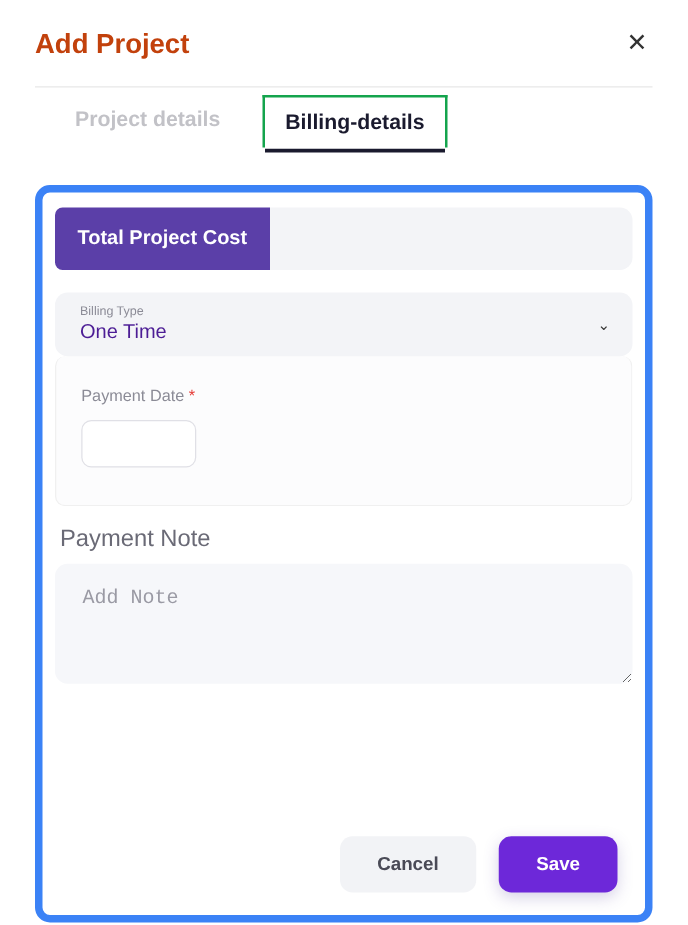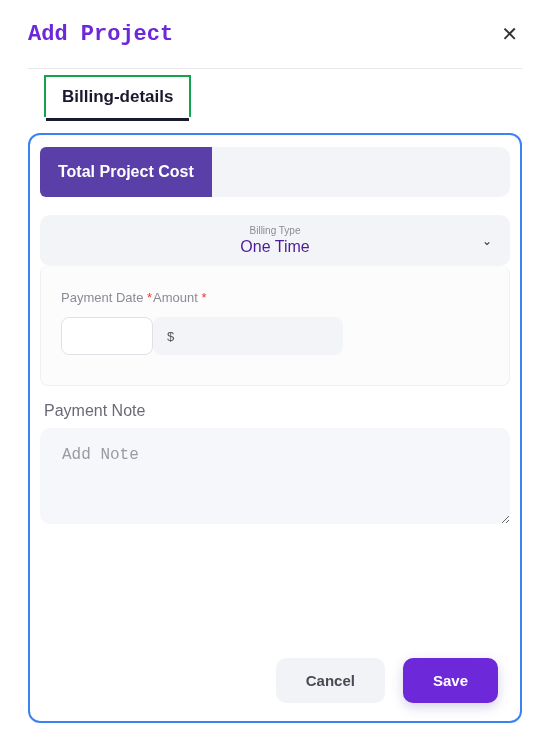--- a/index.html
+++ b/index.html
@@ -1,62 +1,63 @@
 <!DOCTYPE html>
 <html><head>
 <meta charset="utf-8">
 <style>
   * { box-sizing: border-box; margin: 0; padding: 0; font-family: -apple-system, BlinkMacSystemFont, 'Segoe UI', Arial, sans-serif; }
   body { width: 550px; height: 740px; background: #fff; position: relative; }
   .modal { padding: 18px 28px 28px 28px; }
   .header { display: flex; justify-content: space-between; align-items: center; margin-bottom: 18px; }
-  .header h1 { font-size: 22px; font-weight: 700; color: #6d28d9; font-family: Liberation Mono, monospace; }
+  .header h1 { font-size: 22px; font-weight: 700; color: #c2410c; }
   .close-icon { font-size: 20px; color: #333; cursor: pointer; padding: 4px; }
   .divider { border: none; border-top: 1px solid #e8e8e8; margin-bottom: 6px; }
   .tabs { display: flex; gap: 18px; padding-left: 16px; }
   .tab { padding: 10px 16px; font-size: 17px; font-weight: 700; color: #c2c2c7; cursor: pointer; }
   .tab.active { color: #1a1a2e; border: 2px solid #14a44d; border-bottom: none; position: relative; text-align: center; }
   .tab.active::after { content: ""; display: block; position: absolute; left: 0; right: 0; bottom: -4px; height: 3px; background: #1a1a2e; }
-  .panel { border: 2px solid #3b82f6; border-radius: 12px; margin-top: 16px; padding: 10px 10px 18px 10px; min-height: 590px; position: relative; }
+  .panel { border: 6px solid #3b82f6; border-radius: 12px; margin-top: 30px; padding: 10px 10px 18px 10px; min-height: 590px; position: relative; }
   .cost-row { display: flex; gap: 0; margin-top: 2px; }
   .cost-label { background: #5b3fa8; color: #fff; font-weight: 600; font-size: 16px; padding: 16px 18px; border-radius: 6px 0 0 6px; }
   .cost-value { flex: 1; background: #f3f4f7; border-radius: 0 10px 10px 0; }
-  .billing-type { margin-top: 18px; background: #f3f4f7; border-radius: 10px; padding: 10px 20px 10px 20px; position: relative; text-align: center; }
+  .billing-type { margin-top: 18px; background: #f3f4f7; border-radius: 10px; padding: 10px 20px 10px 20px; position: relative; }
   .bt-label { font-size: 10px; color: #8b8b96; }
   .bt-value { font-size: 16px; color: #4c1d95; margin-top: 2px; }
   .chevron { position: absolute; right: 18px; top: 50%; transform: translateY(-50%); color: #333; font-size: 12px; }
   .inner-card { background: #fcfcfd; border-radius: 8px; border: 1px solid #f0f0f0; border-top: none; padding: 24px 20px 30px 20px; }
-  .field-row { display: flex; }
+  .field-row { display: flex; gap: 36px; }
   .field { display: flex; flex-direction: column; }
   .field-label { font-size: 13px; color: #8b8b96; margin-bottom: 12px; }
   .req { color: #e53935; }
   .date-input { width: 92px; height: 38px; border: 1px solid #e0e0e6; border-radius: 8px; background: #fff; padding: 0 8px; }
   .amount-input { width: 190px; height: 38px; border: none; border-radius: 8px; background: #f3f4f7; padding: 0 14px; font-size: 14px; color: #333; }
   .amount-input::placeholder { color: #555; font-size: 13px; }
-  .note-label { font-size: 16px; color: #6a6a76; margin-top: 16px; margin-bottom: 8px; padding-left: 4px; }
+  .note-label { font-size: 19px; color: #6a6a76; margin-top: 16px; margin-bottom: 8px; padding-left: 4px; }
   .note-area { width: 100%; height: 96px; background: #f6f7fa; border: none; border-radius: 10px; padding: 18px 22px; font-size: 16px; color: #8b8b96; resize: both; font-family: Liberation Mono, monospace; }
   .note-area::placeholder { color: #9a9aa4; }
   .actions { position: absolute; right: 22px; bottom: 18px; display: flex; gap: 18px; }
   .btn { padding: 14px 30px; border-radius: 10px; border: none; font-size: 15px; font-weight: 600; cursor: pointer; text-align: center; }
   .btn-cancel { background: #f2f3f6; color: #4a4a56; }
   .btn-save { background: #6d28d9; color: #fff; box-shadow: 0 4px 12px rgba(90,70,160,0.25); }
 </style>
 </head>
 <body>
 
 <div class="modal">
 
   <div class="header">
     <h1>Add Project</h1>
     <div class="close-icon">✕</div>
   </div>
 
   <hr class="divider">
 
   <div class="tabs">
+    <div class="tab">Project details</div>
     <div class="tab active">Billing-details</div>
   </div>
 
   <div class="panel">
 
     <div class="cost-row">
       <div class="cost-label">Total Project Cost</div>
       <div class="cost-value"></div>
     </div>
 
@@ -65,24 +66,20 @@
       <div class="bt-value">One Time</div>
       <span class="chevron">⌄</span>
     </div>
 
     <div class="inner-card">
       <div class="field-row">
         <div class="field">
           <label class="field-label"><span>Payment Date </span><span class="req">*</span></label>
           <input class="date-input" type="text" style="">
         </div>
-        <div class="field">
-          <label class="field-label"><span>Amount </span><span class="req">*</span></label>
-          <input class="amount-input" type="text" placeholder="$" style="">
-        </div>
       </div>
     </div>
 
     <div class="note-label">Payment Note</div>
     <textarea class="note-area" placeholder="Add Note" style=""></textarea>
 
     <div class="actions">
       <button class="btn btn-cancel">Cancel</button>
       <button class="btn btn-save">Save</button>
     </div>

